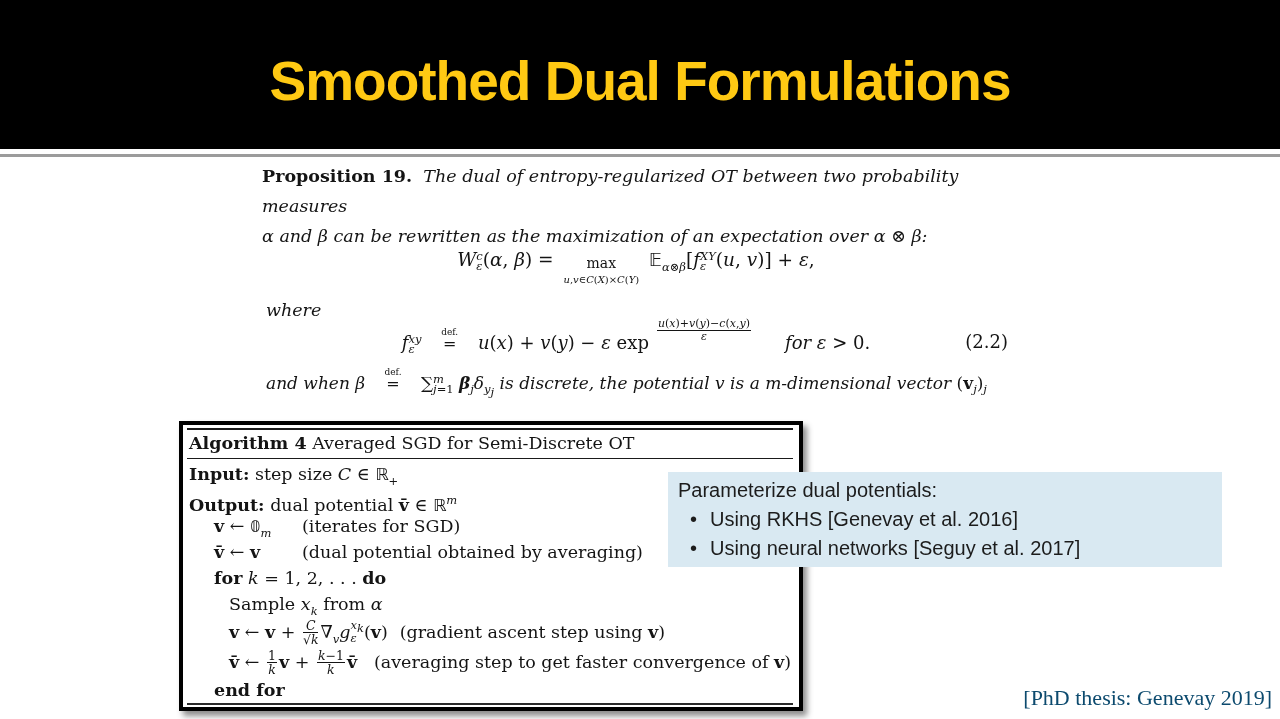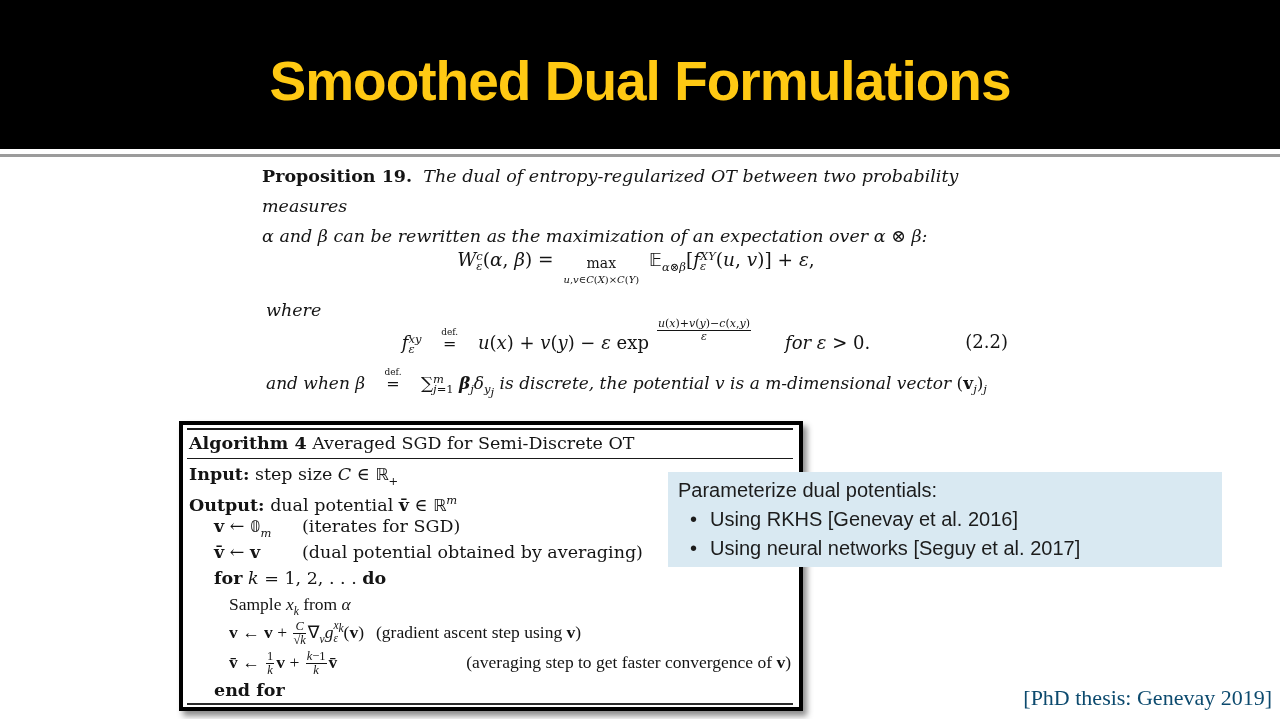--- a/index.html
+++ b/index.html
@@ -44,21 +44,21 @@
   
   .algo{position:absolute;left:146px;top:421px;width:624px;height:290px;box-sizing:border-box;
         background:#ffffff;border:4px solid #000000;box-shadow:4px 5px 6px rgba(0,0,0,0.45);
         padding:3px 6px 4px 4px;display:flex;flex-direction:column;margin-left:33px;}
   .algo-title{border-top:2px solid #1a1a1a;border-bottom:1px solid #1a1a1a;
               font-size:17.5px;line-height:25px;padding:1px 2px 2px;}
   .algo-rows{padding:2px 2px 0;}
   .row{display:block;font-size:17.5px;line-height:26px;height:26px;white-space:nowrap;}
   .row.rtall{line-height:30px;height:30px;}
   .i1{padding-left:25px;}
-  .i2{padding-left:40px;font-family:Liberation Serif, serif;}
+  .i2{padding-left:40px;}
   .row .m1{display:inline-block;min-width:76px;}
   .row .c{margin-left:12px;}
   .row .cr{float:right;margin-left:0;}
   .rule-b{margin-top:auto;height:3px;border-top:1px solid #2a2a2a;border-bottom:1px solid #2a2a2a;}
   
   .callout{position:absolute;left:668px;top:472px;width:554px;height:95px;box-sizing:border-box;
            background:#D9E9F2;font-family:"Liberation Sans",sans-serif;font-size:20px;
            color:#1c1c1c;padding:4px 0 0 10px;z-index:5;}
   .callout .cline{height:29px;line-height:29px;white-space:nowrap;}
   .callout .blt{display:inline-block;width:20px;margin-left:12px;}

